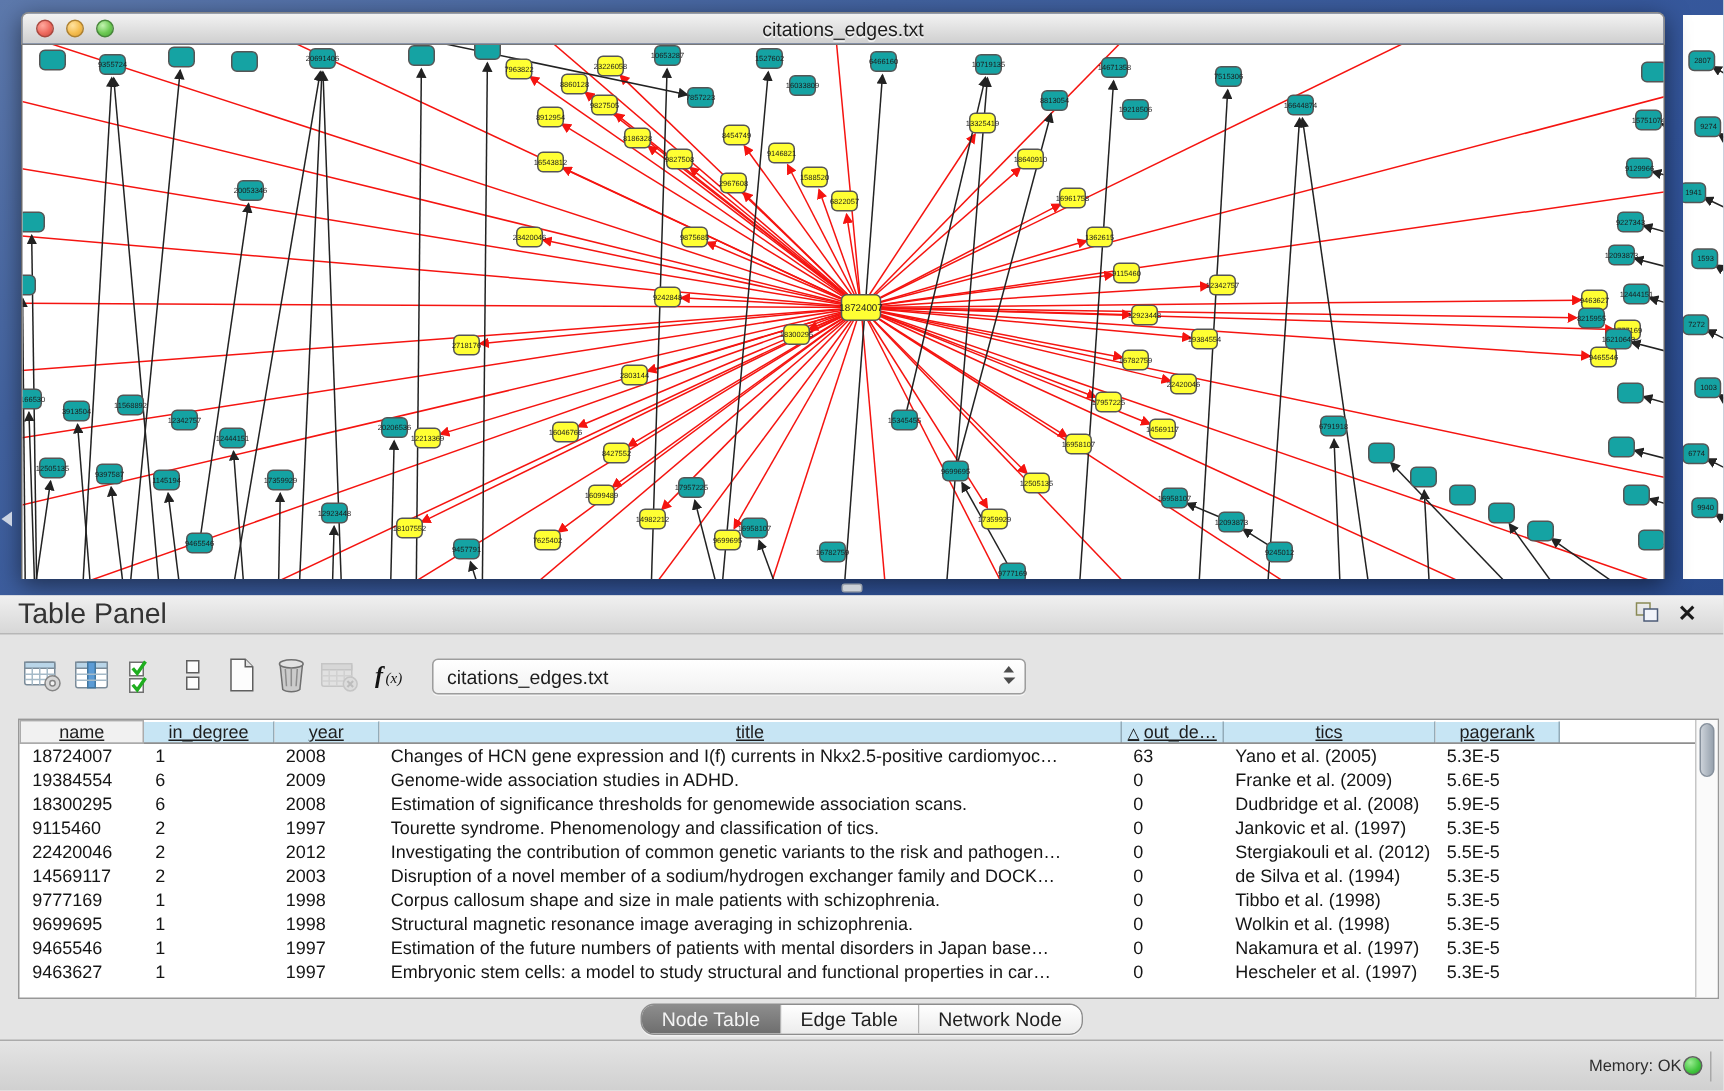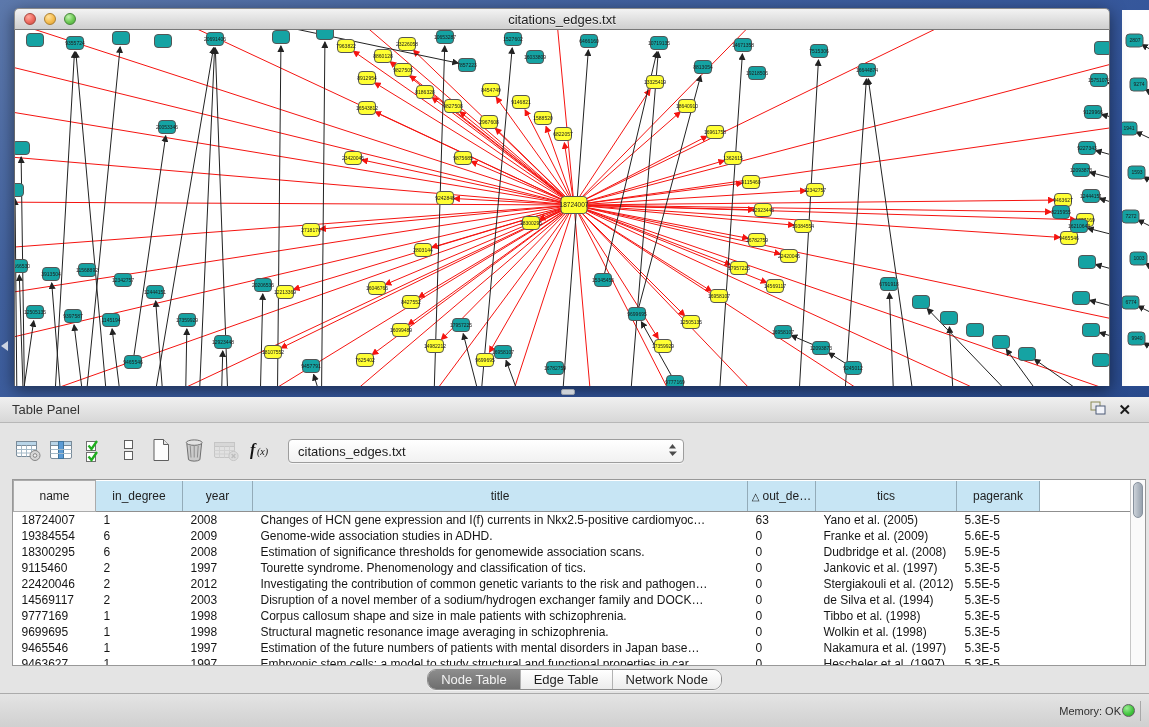--- a/index.html
+++ b/index.html
@@ -54,21 +54,21 @@
 
   
   .table-panel {
     position:absolute; top:397px; left:0; width:1149px; height:330px;
     background:#e4e4e4; display:flex; flex-direction:column;
   }
   .panel-header {
     height:26px; flex:0 0 26px; background:linear-gradient(#f0f0f0,#d7d7d7);
     border-bottom:1px solid #b7b7b7; display:flex; align-items:center; padding:0 12px;
   }
-  .panel-title { font-size:13px; color:#333;text-align:right; }
+  .panel-title { font-size:19px; color:#333;text-align:right; }
   .ph-spacer { flex:1; }
   .ph-btn { border:none; background:transparent; padding:0 6px; display:flex; align-items:center; height:22px; cursor:default; }
   .close-x { font-size:15px; font-weight:bold; color:#1a1a1a; line-height:1; }
 
   .toolbar { height:56px; flex:0 0 56px; display:flex; align-items:center; padding-left:12px; }
   .tb-btn { width:33px; height:36px; border:none; background:transparent; display:flex; align-items:center; justify-content:center; padding:0; }
   .tb-btn.disabled { opacity:.55; }
   .table-select {
     margin-left:12px; width:396px; height:24px;
     background:linear-gradient(#ffffff,#f1f1f1); border:1px solid #9d9d9d; border-radius:4px;
@@ -79,21 +79,21 @@
 
   .table-wrap {
     margin:0 3px 0 12px; height:187px; flex:0 0 187px;
     border:1px solid #989898; background:#fff; display:flex;
   }
   .grid-area { flex:1; overflow:hidden; }
   table { border-collapse:collapse; table-layout:fixed; width:1117px; font-size:12px; }
   th {
     height:15px; font-weight:normal; color:#1e1e1e; text-align:center;
     background:#c7e5f4; border-right:1px solid #93abb8; border-bottom:1px solid #8f8f8f;
-    white-space:nowrap; overflow:hidden; padding:8px 2px;
+    white-space:nowrap; overflow:hidden; padding:0 2px;text-decoration:underline;
   }
   th.plainhdr { background:#f1f1f1; border:1px solid #ababab; }
   th.fillerhdr { background:#fff; border-right:none; }
   .sort-tri { font-size:10px; margin-right:3px; color:#111; }
   td {
     height:16px; padding:0 0 0 8px; color:#151515;
     white-space:nowrap; overflow:hidden; background:#fff;
   }
   .vscroll { width:15px; flex:0 0 15px; border-left:1px solid #c6c6c6; background:#fafafa; position:relative; }
   .vthumb {

